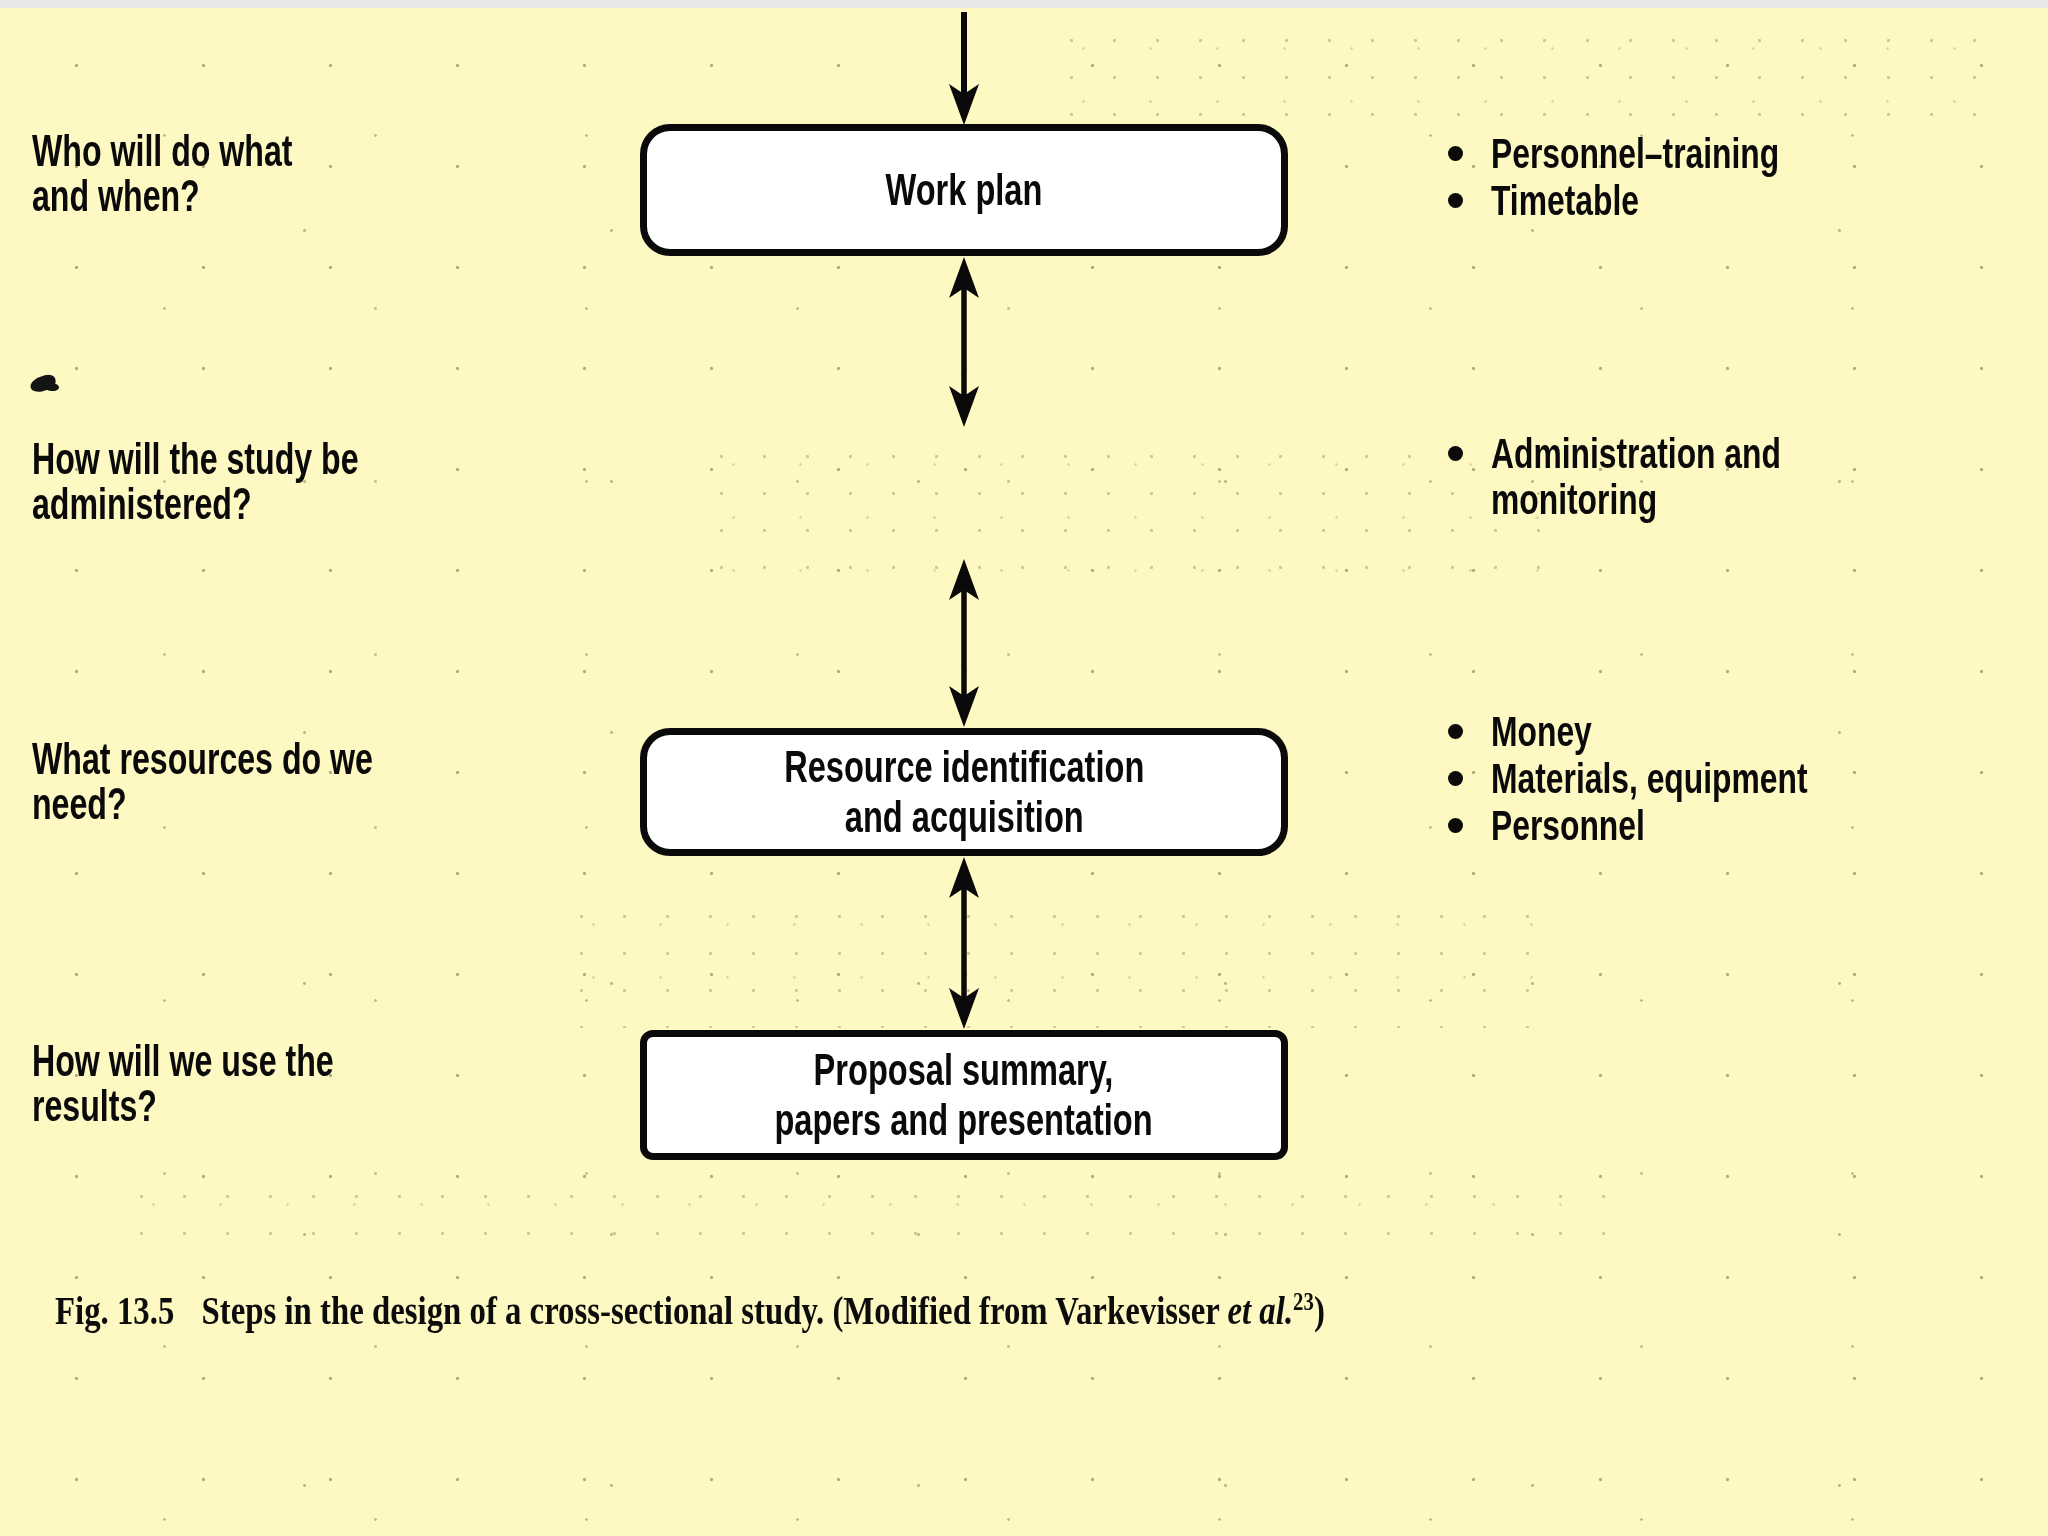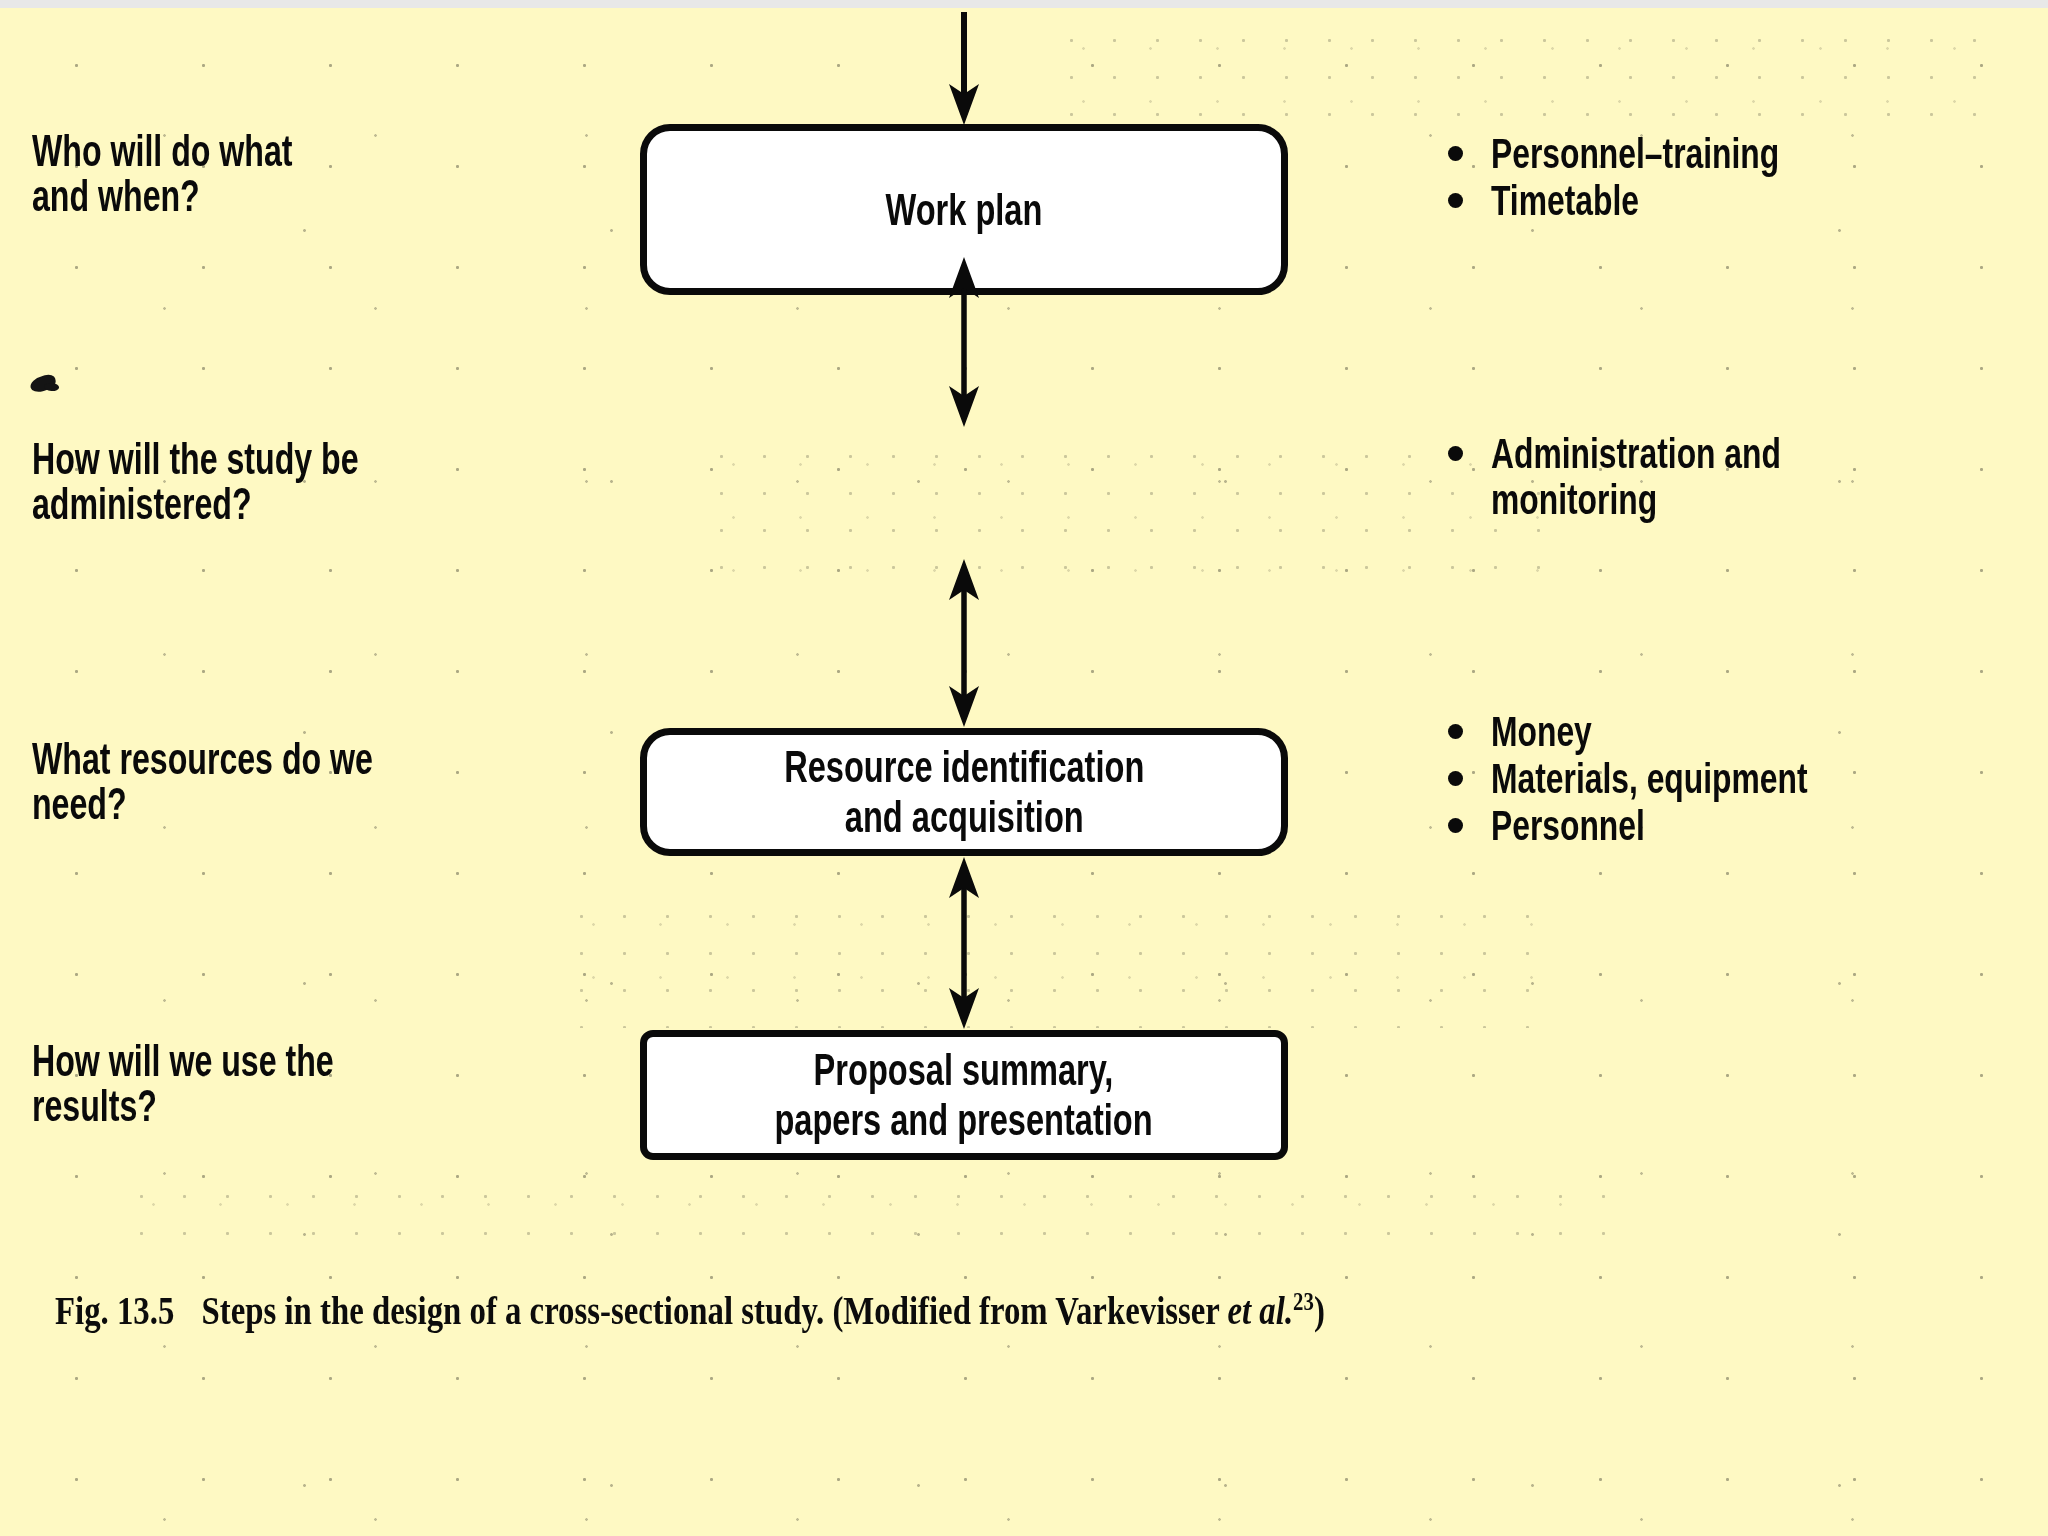--- a/index.html
+++ b/index.html
@@ -58,21 +58,21 @@
   .flowbox{
     position:absolute;left:640px;width:648px;box-sizing:border-box;
     border:7px solid #0a0a0a;border-radius:30px;background:#fff;
     display:flex;align-items:center;justify-content:center;
     text-align:center;
   }
   .flowbox .boxlabel{
     font-size:44px;line-height:50px;font-weight:bold;white-space:pre-line;
     transform:scaleX(.74);transform-origin:center center;display:inline-block;
   }
-  .b1{top:116px;height:171px;}
+  .b1{top:116px;height:132px;}
   .b2{top:420px;height:130px;}
   .b3{top:720px;height:128px;}
   .b4{top:1022px;height:130px;border-radius:13px;}
 
   
   .connector{position:absolute;left:942px;width:44px;}
   .ctop{top:4px;height:114px;}
   .c1{top:248px;height:172px;}
   .c2{top:550px;height:170px;}
   .c3{top:848px;height:174px;}

